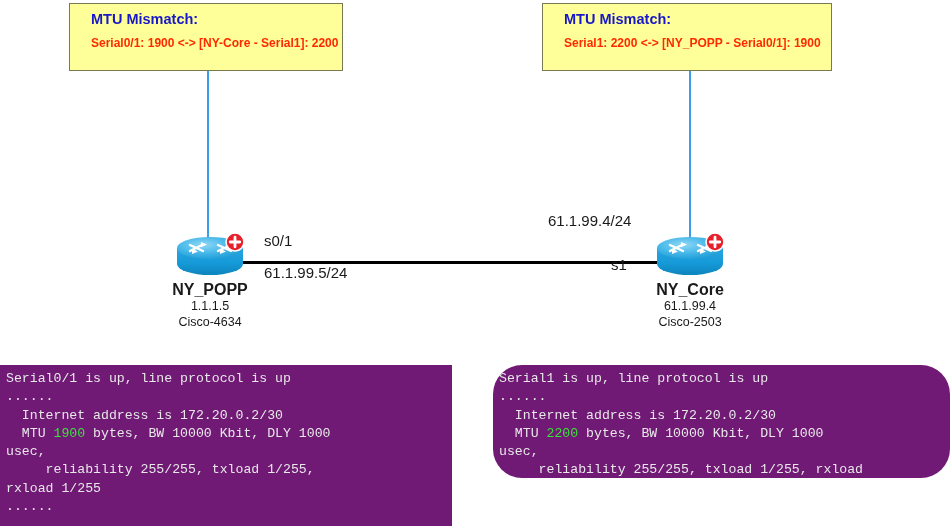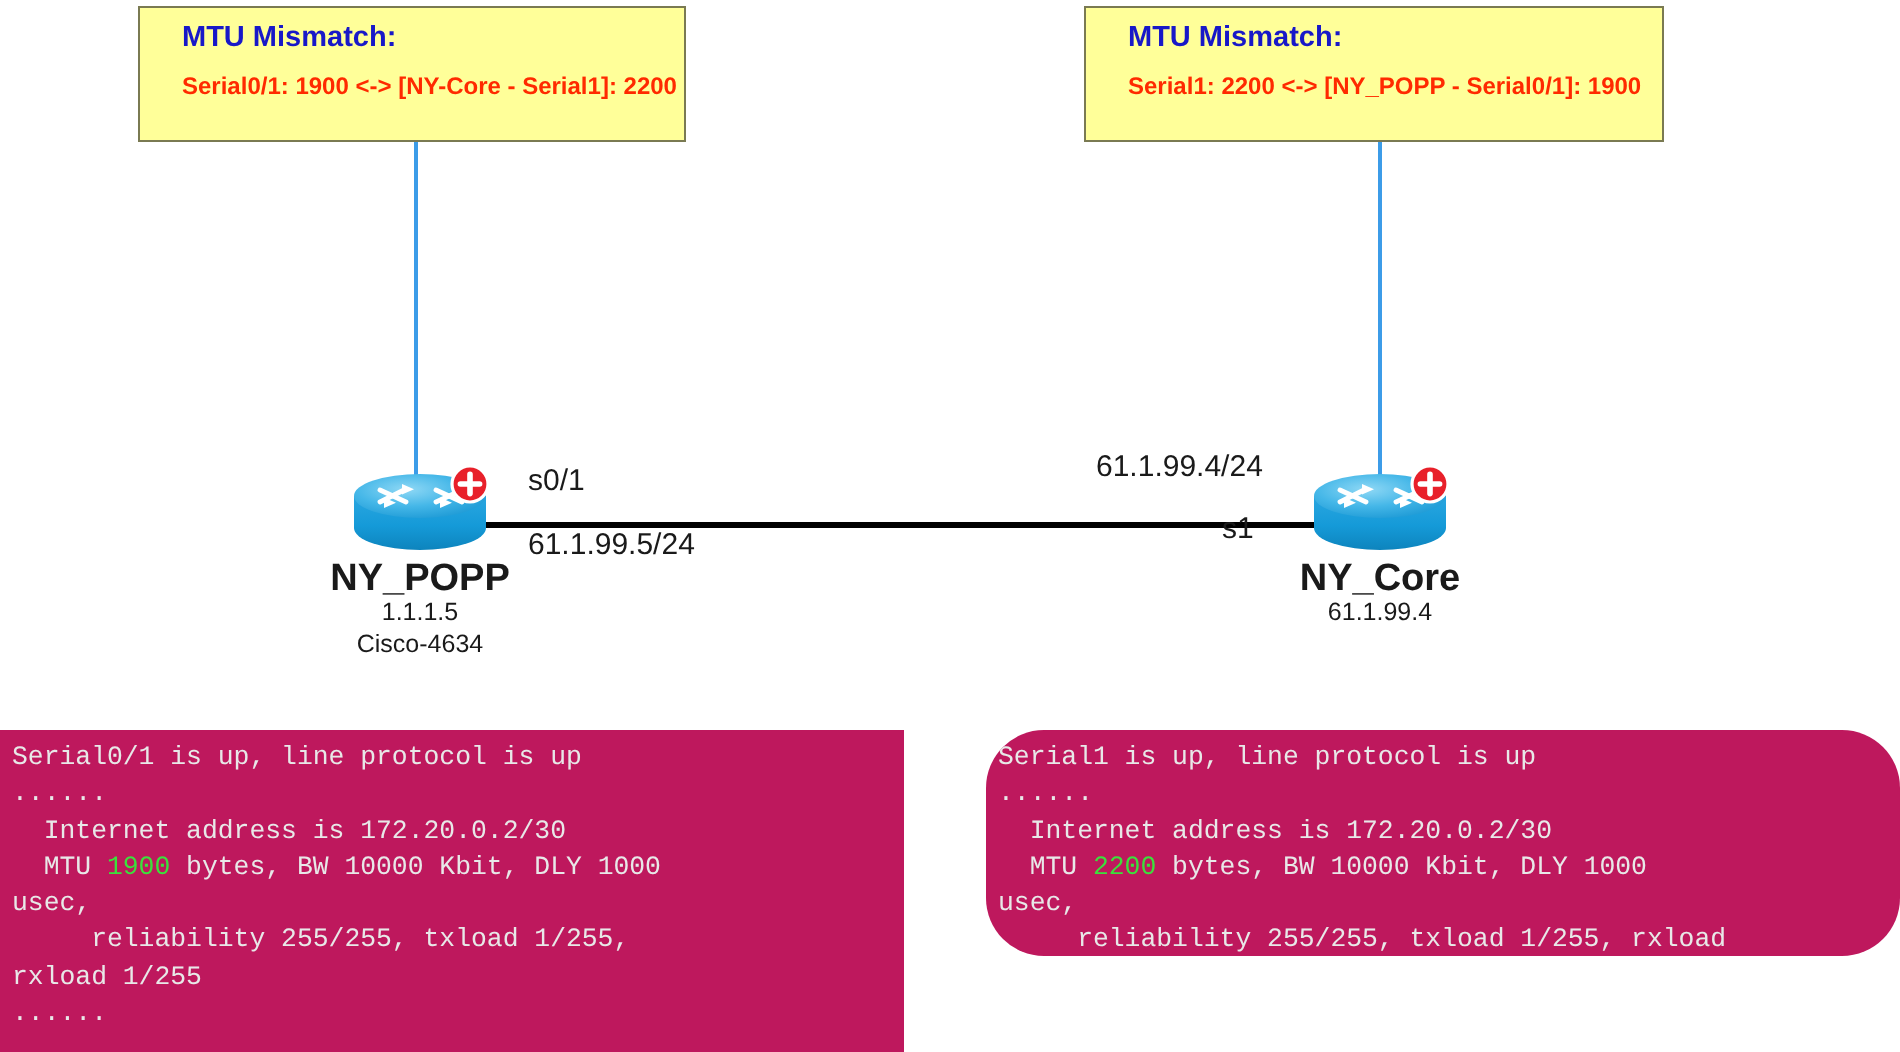--- a/index.html
+++ b/index.html
@@ -71,46 +71,46 @@
 
   
   .node-labels {
     position: absolute;
     text-align: center;
     width: 160px;
     color: #1a1a1a;
   }
   .node-name {
     font-weight: bold;
-    font-size: 19px;
+    font-size: 16px;
     line-height: 17px;
   }
   .node-ip, .node-model {
     font-size: 12.5px;
     line-height: 16px;
   }
   #labels-left  { left: 130px; top: 281px; }
   #labels-right { left: 610px; top: 281px; }
 
   
   .link-label {
     position: absolute;
     font-size: 15px;
     color: #1a1a1a;
     white-space: nowrap;
   }
   #iface-left   { left: 264px; top: 232px; }
   #subnet-left  { left: 264px; top: 264px; text-align: right; }
-  #subnet-right { left: 548px; top: 225px; }
+  #subnet-right { left: 548px; top: 212px; }
   #iface-right  { left: 611px; top: 256px; }
 
   
   .terminal {
     position: absolute;
-    background: #be185d;
+    background: #701a75;
     color: #e8e8e8;
     font-family: "Liberation Mono", "DejaVu Sans Mono", monospace;
     font-size: 13.2px;
     line-height: 18.3px;
     box-sizing: border-box;
     padding: 5px 4px 4px 6px;
     overflow: hidden;
     white-space: pre;
   }
   #terminal-left  { left: 0px;   top: 365px; width: 452px; height: 161px; }
@@ -204,20 +204,21 @@
 
 <div class="node-labels" id="labels-left">
   <div class="node-name">NY_POPP</div>
   <div class="node-ip">1.1.1.5</div>
   <div class="node-model">Cisco-4634</div>
 </div>
 
 <div class="node-labels" id="labels-right">
   <div class="node-name">NY_Core</div>
   <div class="node-ip">61.1.99.4</div>
+  <div class="node-model">Cisco-2503</div>
 </div>
 
 <div class="link-label" id="iface-left">s0/1</div>
 <div class="link-label" id="subnet-left">61.1.99.5/24</div>
 <div class="link-label" id="subnet-right">61.1.99.4/24</div>
 <div class="link-label" id="iface-right">s1</div>
 
 <div class="terminal" id="terminal-left"><div class="term-line"><span>Serial0/1 is up, line protocol is up</span></div><div class="term-line"><span>......</span></div><div class="term-line"><span>  Internet address is 172.20.0.2/30</span></div><div class="term-line"><span>  MTU </span><span class="mtu-value">1900</span><span> bytes, BW 10000 Kbit, DLY 1000</span></div><div class="term-line"><span>usec,</span></div><div class="term-line"><span>     reliability 255/255, txload 1/255,</span></div><div class="term-line"><span>rxload 1/255</span></div><div class="term-line"><span>......</span></div></div>
 <div class="terminal" id="terminal-right"><div class="term-line"><span>Serial1 is up, line protocol is up</span></div><div class="term-line"><span>......</span></div><div class="term-line"><span>  Internet address is 172.20.0.2/30</span></div><div class="term-line"><span>  MTU </span><span class="mtu-value">2200</span><span> bytes, BW 10000 Kbit, DLY 1000</span></div><div class="term-line"><span>usec,</span></div><div class="term-line"><span>     reliability 255/255, txload 1/255, rxload</span></div><div class="term-line"><span>1/255</span></div><div class="term-line"><span>......</span></div></div>
 

